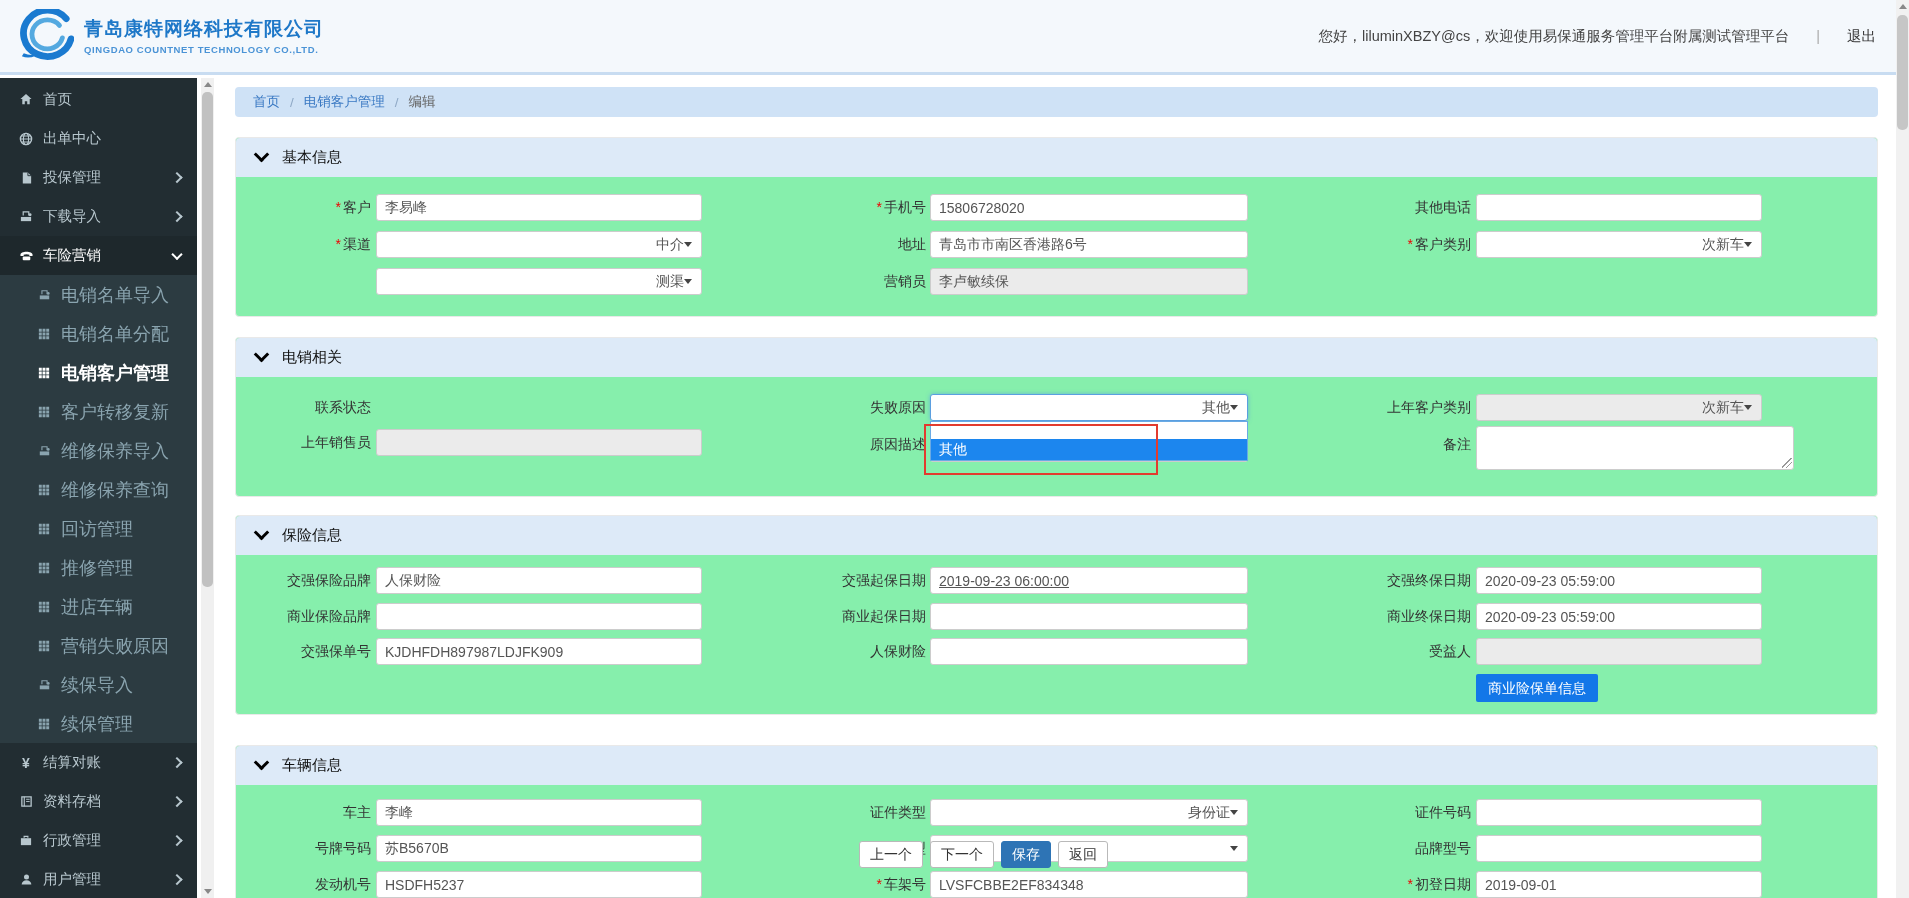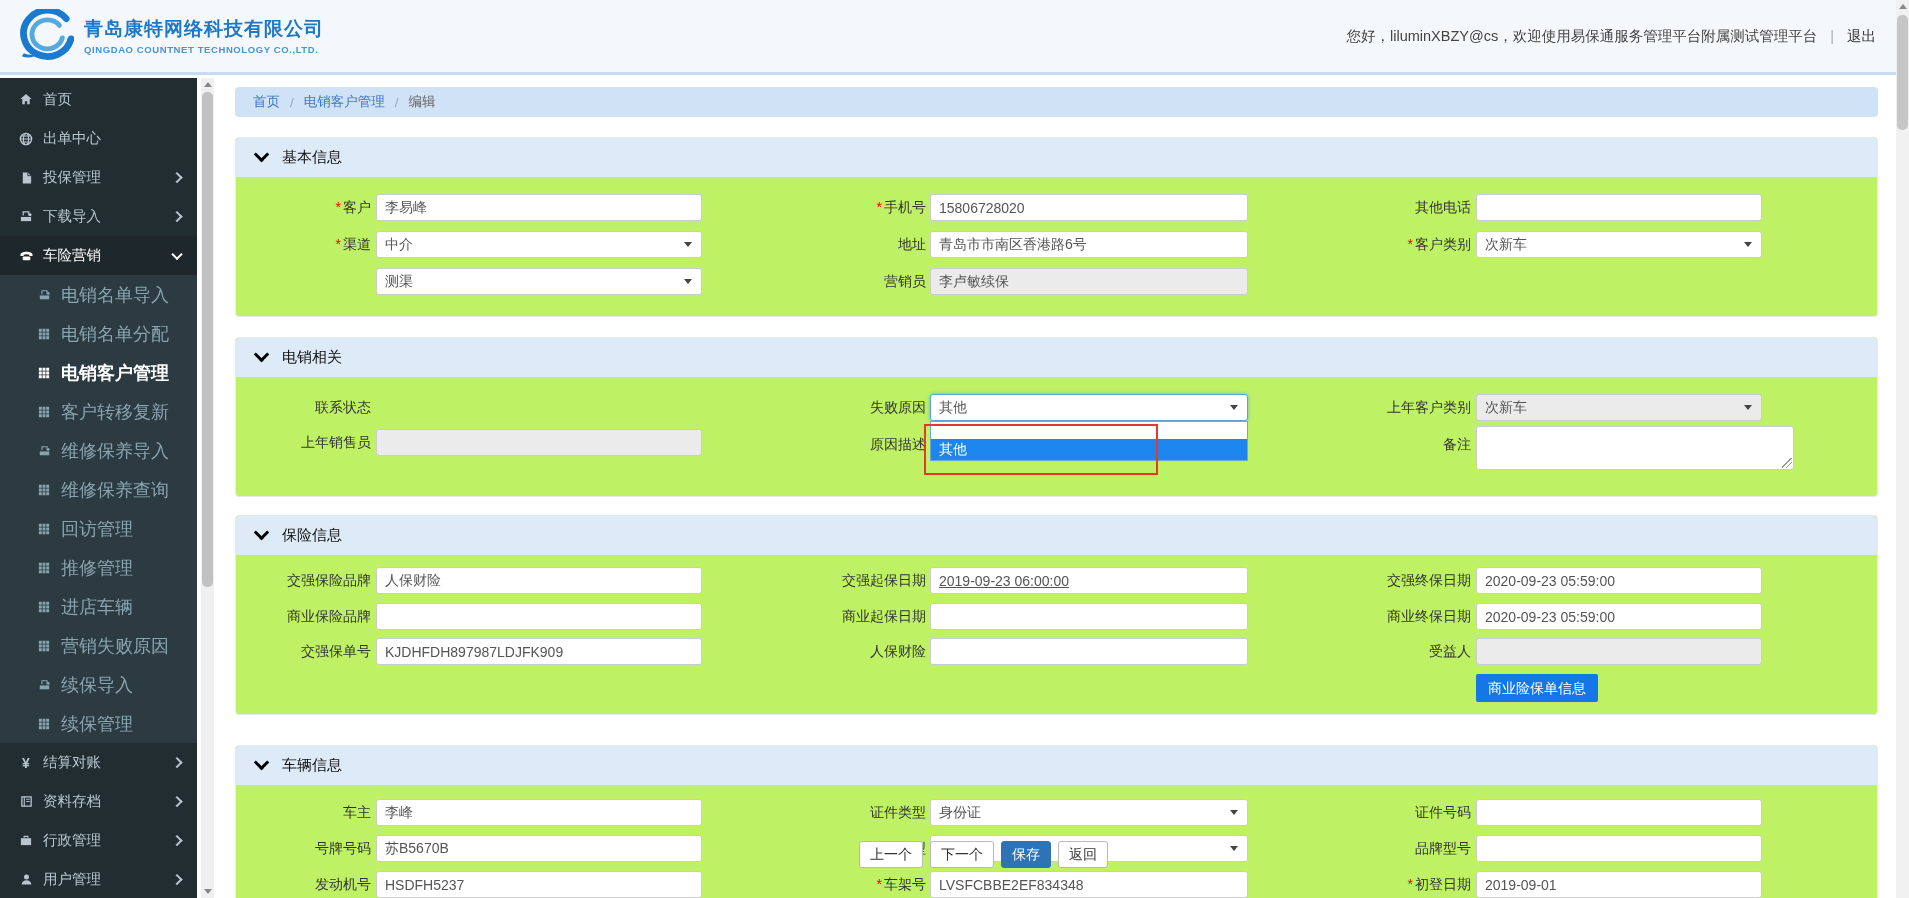--- a/index.html
+++ b/index.html
@@ -4,21 +4,21 @@
 <style>
   html,body{margin:0;padding:0;background:#fff;}
   .stage{position:relative;width:1909px;height:898px;overflow:hidden;background:#fff;
          font-family:"Liberation Sans","DejaVu Sans",sans-serif;-webkit-font-smoothing:antialiased;}
   
   .topbar{position:absolute;left:0;top:0;width:1909px;height:75px;background:#f4f8fc;border-bottom:3px solid #c8dcf1;box-sizing:border-box;}
   .logo-wrap{position:absolute;left:16px;top:9px;display:flex;align-items:center;gap:10px;}
   .logo-mark svg{display:block;}
   .company-cn{font-size:19px;font-weight:bold;color:#1e78c8;letter-spacing:1px;line-height:24px;}
   .company-en{font-size:9.5px;color:#4a93d6;font-weight:bold;letter-spacing:.6px;margin-top:3px;}
-  .userbar{position:absolute;right:33px;top:0;height:72px;display:flex;align-items:center;gap:13px;font-size:14.5px;color:#444;}
+  .userbar{position:absolute;right:33px;top:0;height:72px;display:flex;align-items:center;gap:27px;font-size:14.5px;color:#444;}
   .userbar .vsep{color:#aaa;}
   .logout{color:#333;cursor:pointer;}
   
   .sidebar{position:absolute;left:0;top:78px;width:197px;height:820px;background:#222d32;padding-top:2px;box-sizing:border-box;}
   .sn-item{position:relative;height:39px;display:flex;align-items:center;padding-left:18px;color:#b8c7ce;font-size:14.5px;cursor:pointer;}
   .sn-item.sub{background:#2c3b41;color:#8aa4af;padding-left:36px;font-size:18px;}
   .sn-item.active-parent{background:#1e282c;color:#fff;}
   .sn-item.sub.active{color:#fff;font-weight:bold;}
   .sicon{width:16px;height:14px;margin-right:9px;display:inline-flex;align-items:center;justify-content:center;flex:0 0 16px;}
   .sicon svg{display:block;}
@@ -33,31 +33,31 @@
   .tri-down{width:0;height:0;border-left:4px solid transparent;border-right:4px solid transparent;border-top:5px solid #888;}
   .lscroll .thumb{position:absolute;left:1px;top:14px;width:11px;height:495px;background:#c1c1c1;border-radius:5px;}
   .rscroll{position:absolute;left:1896px;top:0;width:13px;height:898px;background:#f1f1f1;}
   .rscroll .thumb{position:absolute;left:1px;top:15px;width:11px;height:115px;background:#c6c6c6;border-radius:5px;}
   
   .crumbbar{position:absolute;left:235px;top:87px;width:1643px;height:30px;background:#cfe2f6;border-radius:4px;display:flex;align-items:center;padding-left:18px;box-sizing:border-box;gap:10px;font-size:13.5px;}
   .crumb-link{color:#3a79c3;cursor:pointer;}
   .crumb-sep{color:#8fa9c6;}
   .crumb-cur{color:#666;}
   
-  .panel{position:absolute;left:235px;width:1643px;background:#bef264;border:1px solid #e9e9e9;border-radius:4px;box-sizing:border-box;}
+  .panel{position:absolute;left:235px;width:1643px;background:#86efac;border:1px solid #e9e9e9;border-radius:4px;box-sizing:border-box;}
   .panel-h{height:39px;background:#ddeaf8;border-radius:4px 4px 0 0;display:flex;align-items:center;padding-left:20px;gap:15px;font-size:15px;color:#111;}
   .hchev{width:8px;height:8px;border-right:3px solid #000;border-bottom:3px solid #000;transform:rotate(45deg);margin-top:-6px;}
   .flabel{position:absolute;font-size:14px;color:#333;line-height:27px;text-align:right;white-space:nowrap;}
   .lc1{left:5px;width:130px;}  .lc2{left:540px;width:150px;}  .lc3{left:1090px;width:145px;}
   .req{color:#e00;margin-right:2px;}
   .ctl{position:absolute;height:27px;box-sizing:border-box;border:1px solid #ccc;border-radius:3px;background:#fff;font-size:14px;color:#555;padding:0 8px;line-height:25px;font-family:inherit;}
   input.ctl{outline:none;}
   .cc1{left:140px;width:326px;}  .cc2{left:694px;width:318px;}  .cc3{left:1240px;width:286px;}
   .dis{background:#ebebeb;}
-  .sel{display:flex;align-items:center;justify-content:space-between;padding-right:9px;cursor:pointer;}
+  .sel{display:flex;align-items:center;justify-content:flex-end;padding-right:9px;cursor:pointer;}
   .sel-val{overflow:hidden;white-space:nowrap;}
   .caret{width:0;height:0;border-left:4.5px solid transparent;border-right:4.5px solid transparent;border-top:5px solid #444;flex:0 0 auto;}
   .sel.focus{border-color:#5b9fe0;box-shadow:0 0 4px rgba(90,160,230,.7);}
   .ta-wrap{position:absolute;box-sizing:border-box;}
   .ta-wrap textarea{width:100%;height:100%;box-sizing:border-box;border:1px solid #ccc;border-radius:3px;resize:none;outline:none;font-family:inherit;font-size:14px;color:#555;padding:4px 8px;}
   .grip{position:absolute;right:2px;bottom:2px;width:10px;height:10px;
         background:linear-gradient(135deg,transparent 0 45%,#999 45% 53%,transparent 53% 66%,#999 66% 74%,transparent 74%);}
   
   .dd-panel{position:absolute;left:694px;top:83px;width:318px;background:#fff;border:1px solid #6aaae4;box-sizing:border-box;z-index:30;}
   .dd-row-empty{height:17px;background:#fff;}

